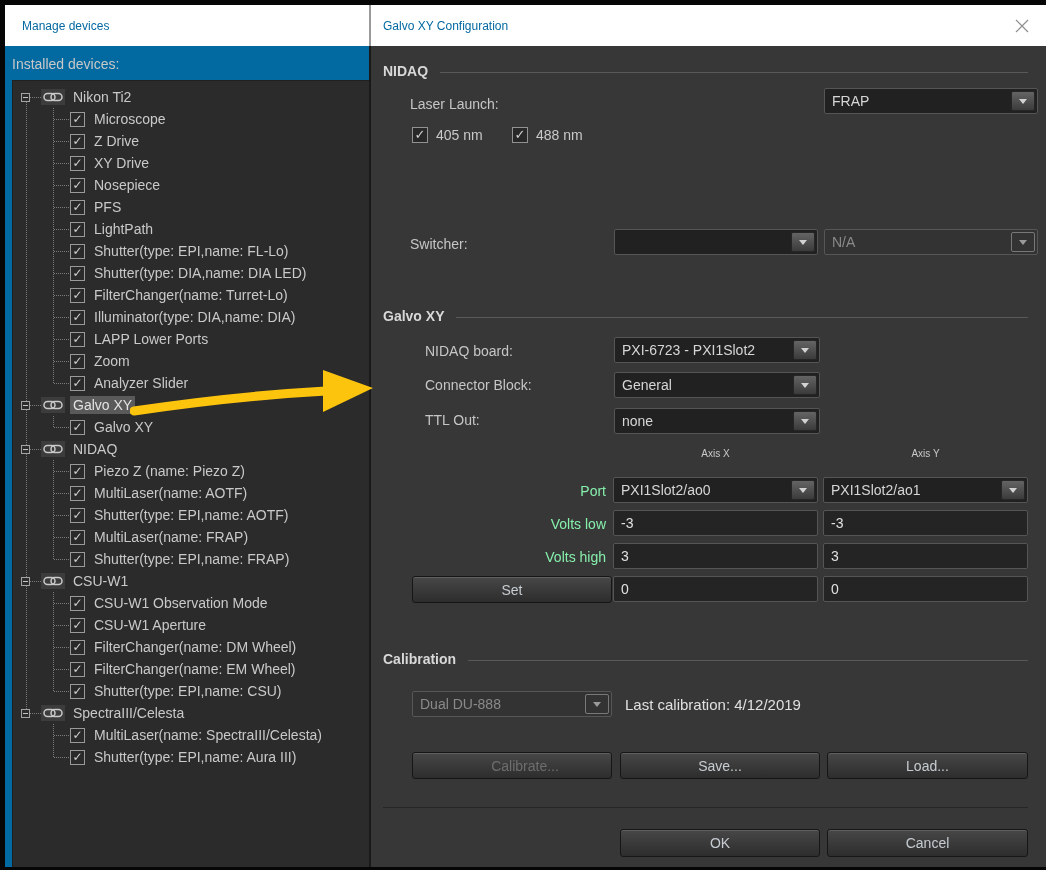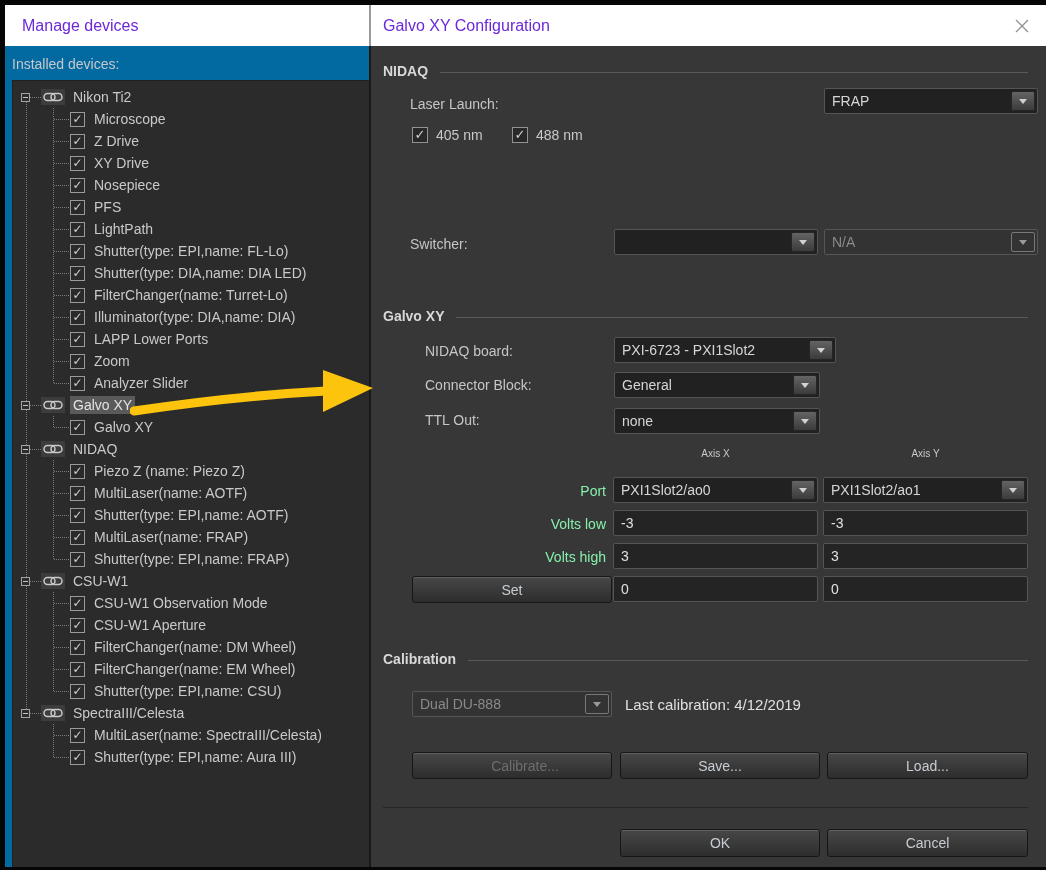--- a/index.html
+++ b/index.html
@@ -2,21 +2,21 @@
 <html><head>
 <meta charset="utf-8">
 <style>
   * { margin:0; padding:0; box-sizing:border-box; }
   html,body { background:#000; }
   body { font-family:"Liberation Sans","DejaVu Sans",sans-serif; }
   #window { position:relative; width:1046px; height:870px; background:#060606; overflow:hidden; }
 
   
   .panel-header { position:absolute; top:5px; height:41px; background:#ffffff; display:flex; align-items:center; }
-  .panel-title { color:#6d28d9; font-size:16px; }
+  .panel-title { color:#0369a1; font-size:12px; }
   #left-header { left:5px; width:364px; padding-left:17px; }
   #right-header { left:371px; width:675px; padding-left:12px; }
   #left-body { position:absolute; left:5px; top:46px; width:364px; height:821px; background:#0369a1; }
   #right-body { position:absolute; left:371px; top:46px; width:675px; height:821px; background:#373737; }
   #divider { position:absolute; left:369px; top:5px; width:2px; height:862px; background:#191919; }
   #divider-top { position:absolute; left:369px; top:5px; width:2px; height:41px; background:#9a9a9a; }
 
   
   .close-btn { position:absolute; right:12px; top:9px; width:24px; height:24px; cursor:pointer; }
   .close-btn svg { width:24px; height:24px; stroke:#8f8f8f; stroke-width:1.2; }
@@ -336,21 +336,21 @@
           <span class="dd-tri"></span>
         </span>
     </div>
 
     <div class="section" style="top:262px;">
       <span class="section-title">Galvo XY</span>
       <span class="section-line"></span>
     </div>
 
     <span class="flabel" style="left:54px; top:297px;">NIDAQ board:</span>
-    <div class="dd" style="left:243px; top:291px; width:222px;">
+    <div class="dd" style="left:243px; top:291px; width:206px;">
       <span class="dd-text">PXI-6723 - PXI1Slot2</span>
       <span class="dd-btn">
           <span class="dd-tri"></span>
         </span>
     </div>
 
     <span class="flabel" style="left:54px; top:331px;">Connector Block:</span>
     <div class="dd" style="left:243px; top:326px; width:206px;">
       <span class="dd-text">General</span>
       <span class="dd-btn">

